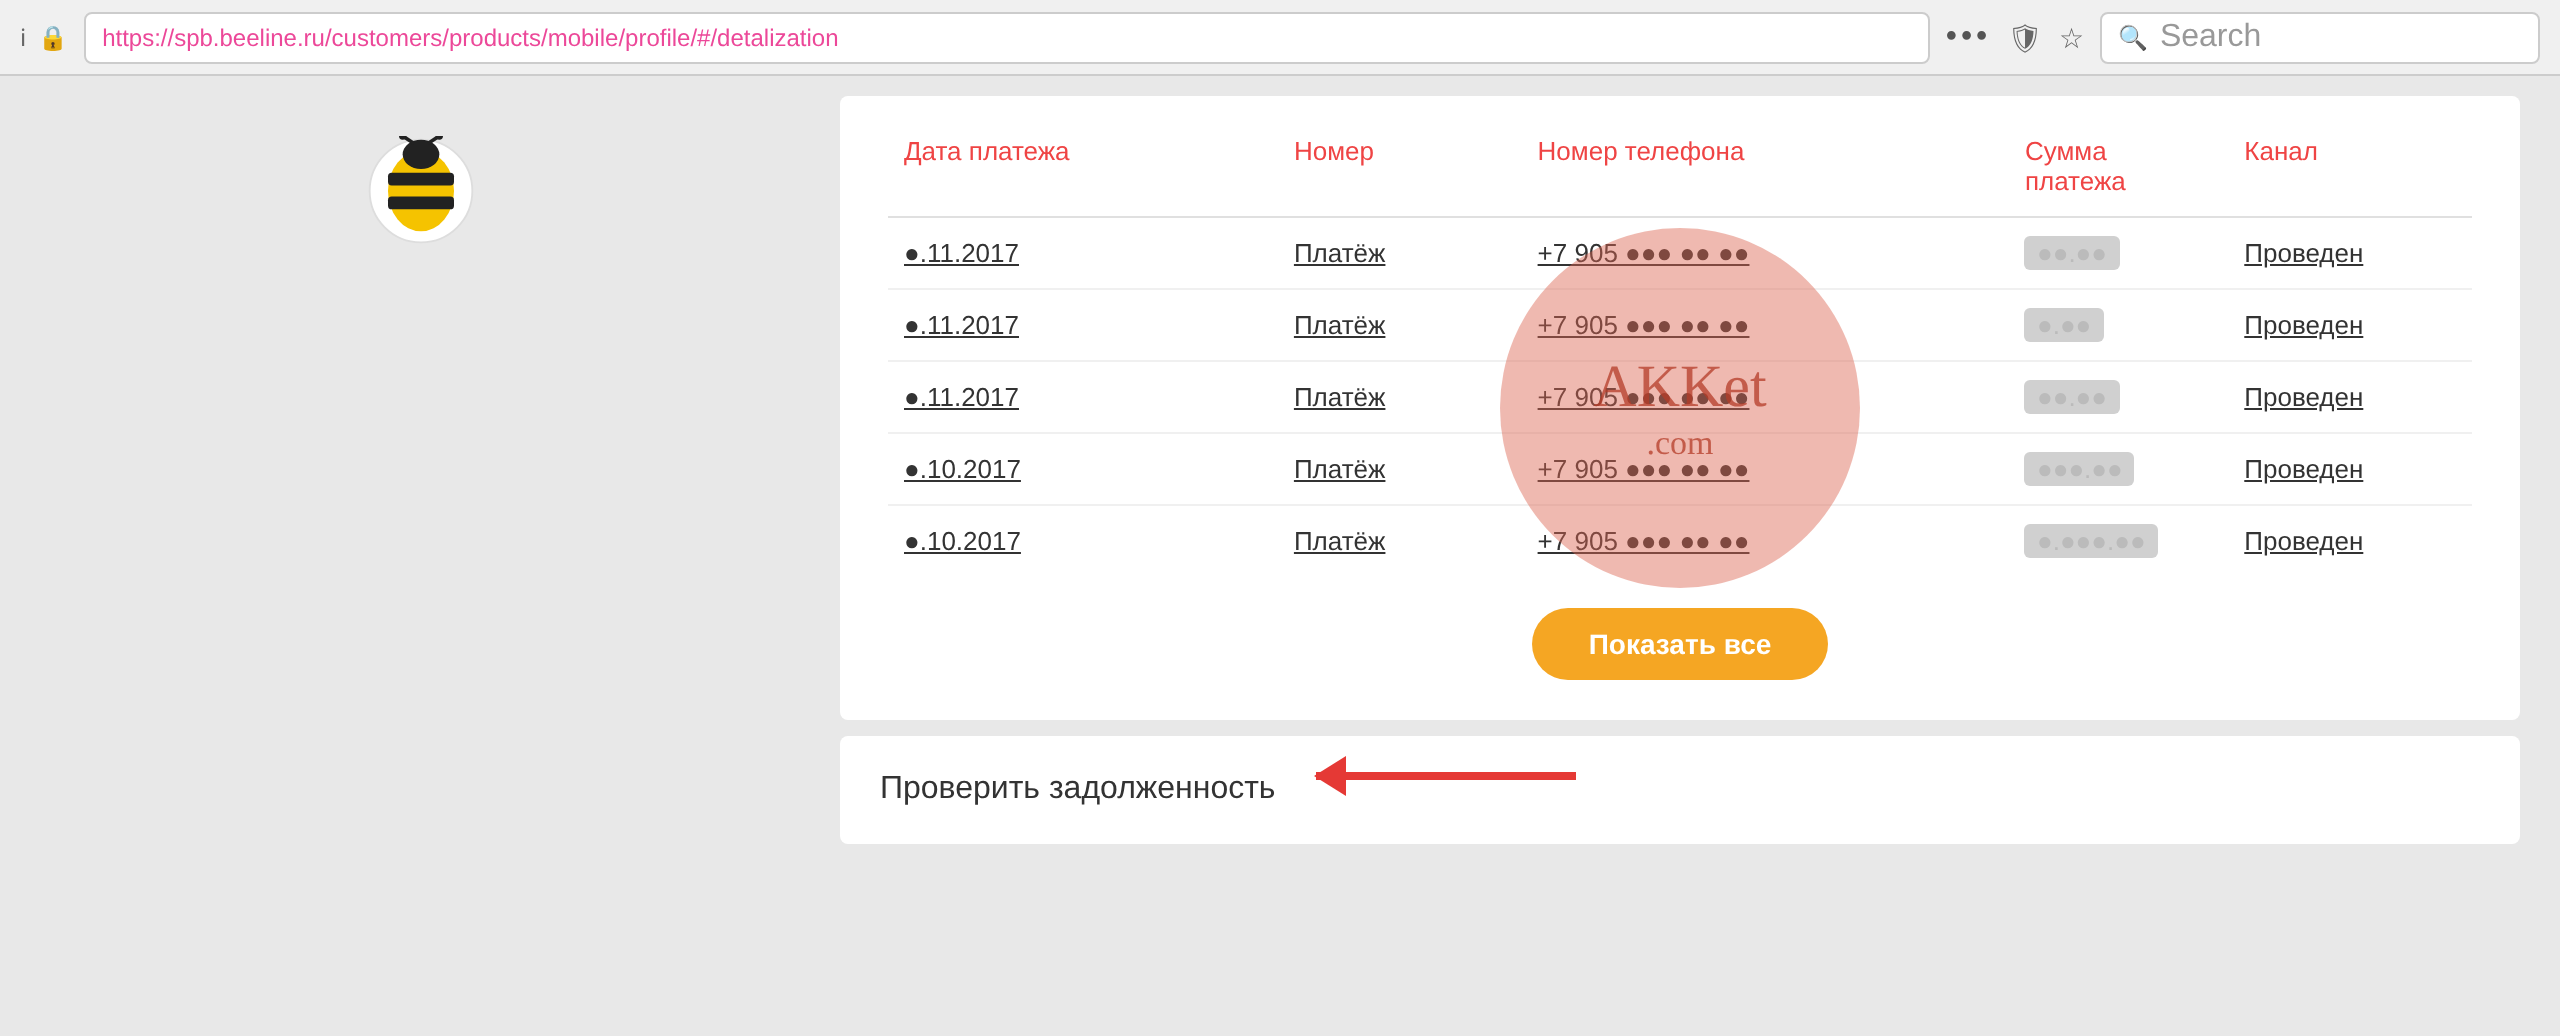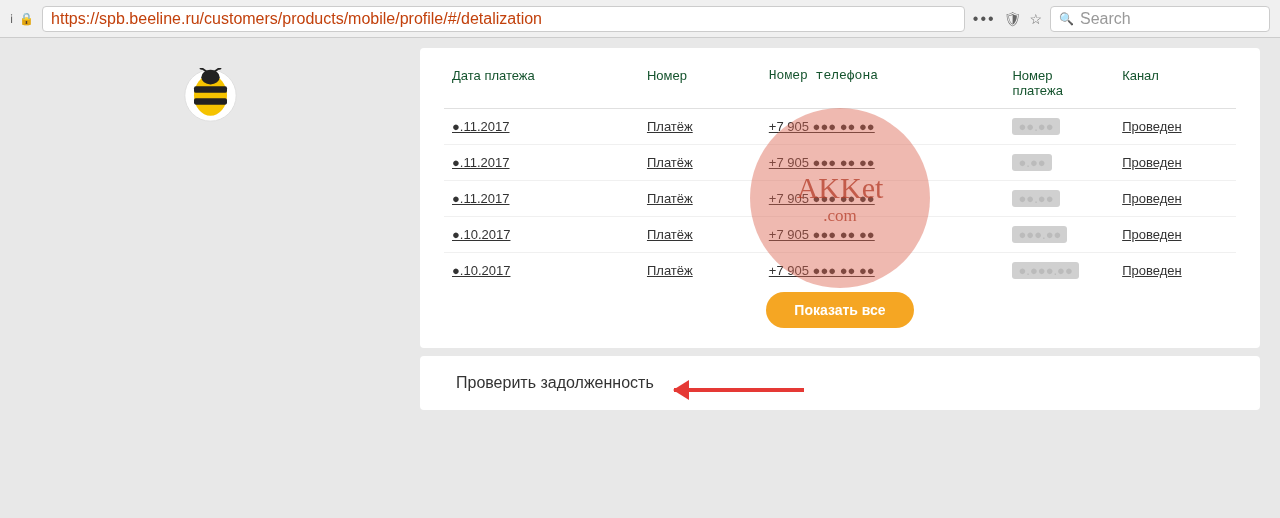--- a/index.html
+++ b/index.html
@@ -35,22 +35,22 @@
       border-radius: 4px;
       height: 26px;
       display: flex;
       align-items: center;
       padding: 0 8px;
       font-size: 13px;
       color: #333;
       gap: 6px;
     }
     .address-text {
-      color: #c2410c;
-      font-size: 16px;
+      color: #ec4899;
+      font-size: 12px;
     }
     .browser-actions {
       display: flex;
       gap: 8px;
       align-items: center;
       color: #666;
     }
     .dots-menu {
       font-size: 16px;
       letter-spacing: 2px;
@@ -109,69 +109,69 @@
     }
 
     
     .payment-table {
       width: 100%;
       border-collapse: collapse;
     }
     .payment-table th {
       text-align: left;
       font-size: 13px;
-      color: #14532d;
+      color: #ef4444;
       font-weight: normal;
       padding: 4px 8px 10px 8px;
       border-bottom: 1px solid #e0e0e0;
       vertical-align: top;
     }
     .payment-table td {
       font-size: 13px;
       color: #333;
       padding: 9px 8px;
       border-bottom: 1px solid #f0f0f0;
       text-decoration: underline;
     }
     .payment-table tr:last-child td {
       border-bottom: none;
     }
     .col-date { width: 160px; }
     .col-channel { width: 100px; }
-    .col-phone { width: 200px; font-family: Liberation Mono, monospace; }
+    .col-phone { width: 200px; }
     .col-amount { width: 90px; }
     .col-status { width: 100px; }
 
     .blurred {
       color: #bbb;
       background: #d0d0d0;
       border-radius: 3px;
       display: inline-block;
     }
 
     .show-all-btn {
       display: block;
-      margin: 4px auto 0 auto;
+      margin: 16px auto 0 auto;
       background: #f5a623;
       color: white;
       border: none;
       border-radius: 20px;
       padding: 10px 28px;
       font-size: 14px;
       cursor: pointer;
       font-weight: bold;
     }
 
     
     .debt-card {
       background: white;
       border-radius: 4px;
-      padding: 18px 36px;
-      display: flex;
-      align-items: flex-end;
+      padding: 18px 20px;
+      display: flex;
+      align-items: flex-start;
       gap: 20px;
       position: relative;
     }
     .debt-text {
       font-size: 16px;
       color: #333;
       font-weight: 500;
     }
     .arrow-wrapper {
       display: flex;
@@ -292,21 +292,21 @@
           <span class="brand-com">.com</span>
         </div>
       </div>
 
       <table class="payment-table">
         <thead>
           <tr>
             <th class="col-date">Дата платежа</th>
             <th class="col-channel">Номер</th>
             <th class="col-phone">Номер телефона</th>
-            <th class="col-amount">Номер платежа</th>
+            <th class="col-amount">Сумма платежа</th>
             <th class="col-status">Канал</th>
           </tr>
         </thead>
         <tbody id="table-body">
         <tr>
               <td>●.11.2017</td>
               <td>Платёж</td>
               <td>+7 905 ●●● ●● ●●</td>
               <td><span class="blurred" style="padding: 1px 6px;">●●.●●</span></td>
               <td>Проведен</td>

